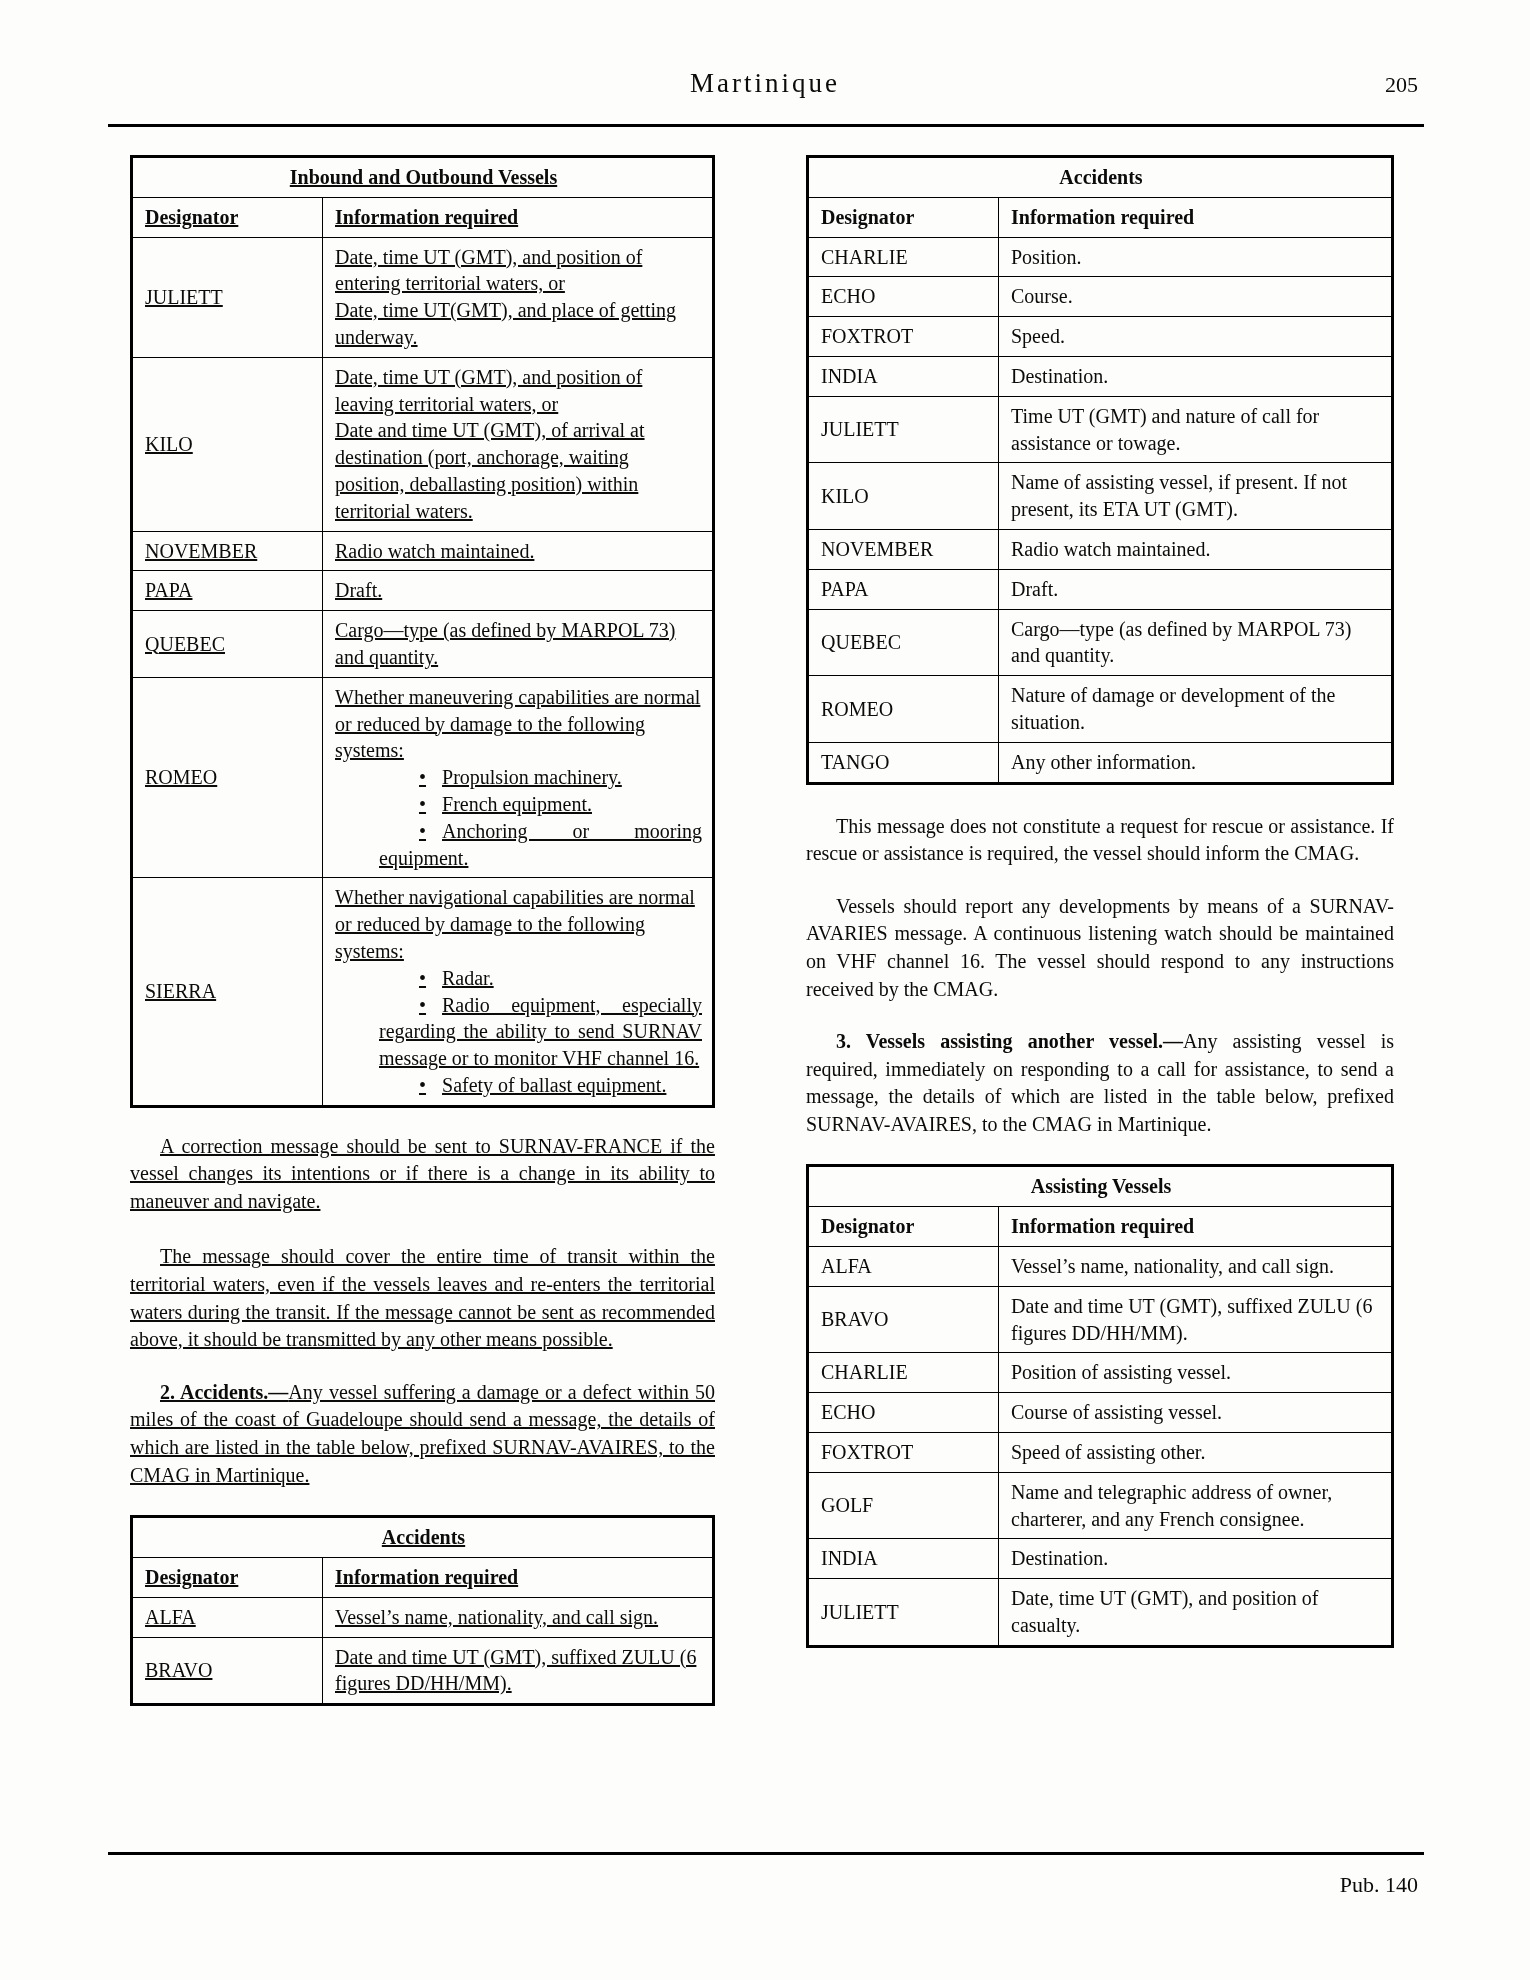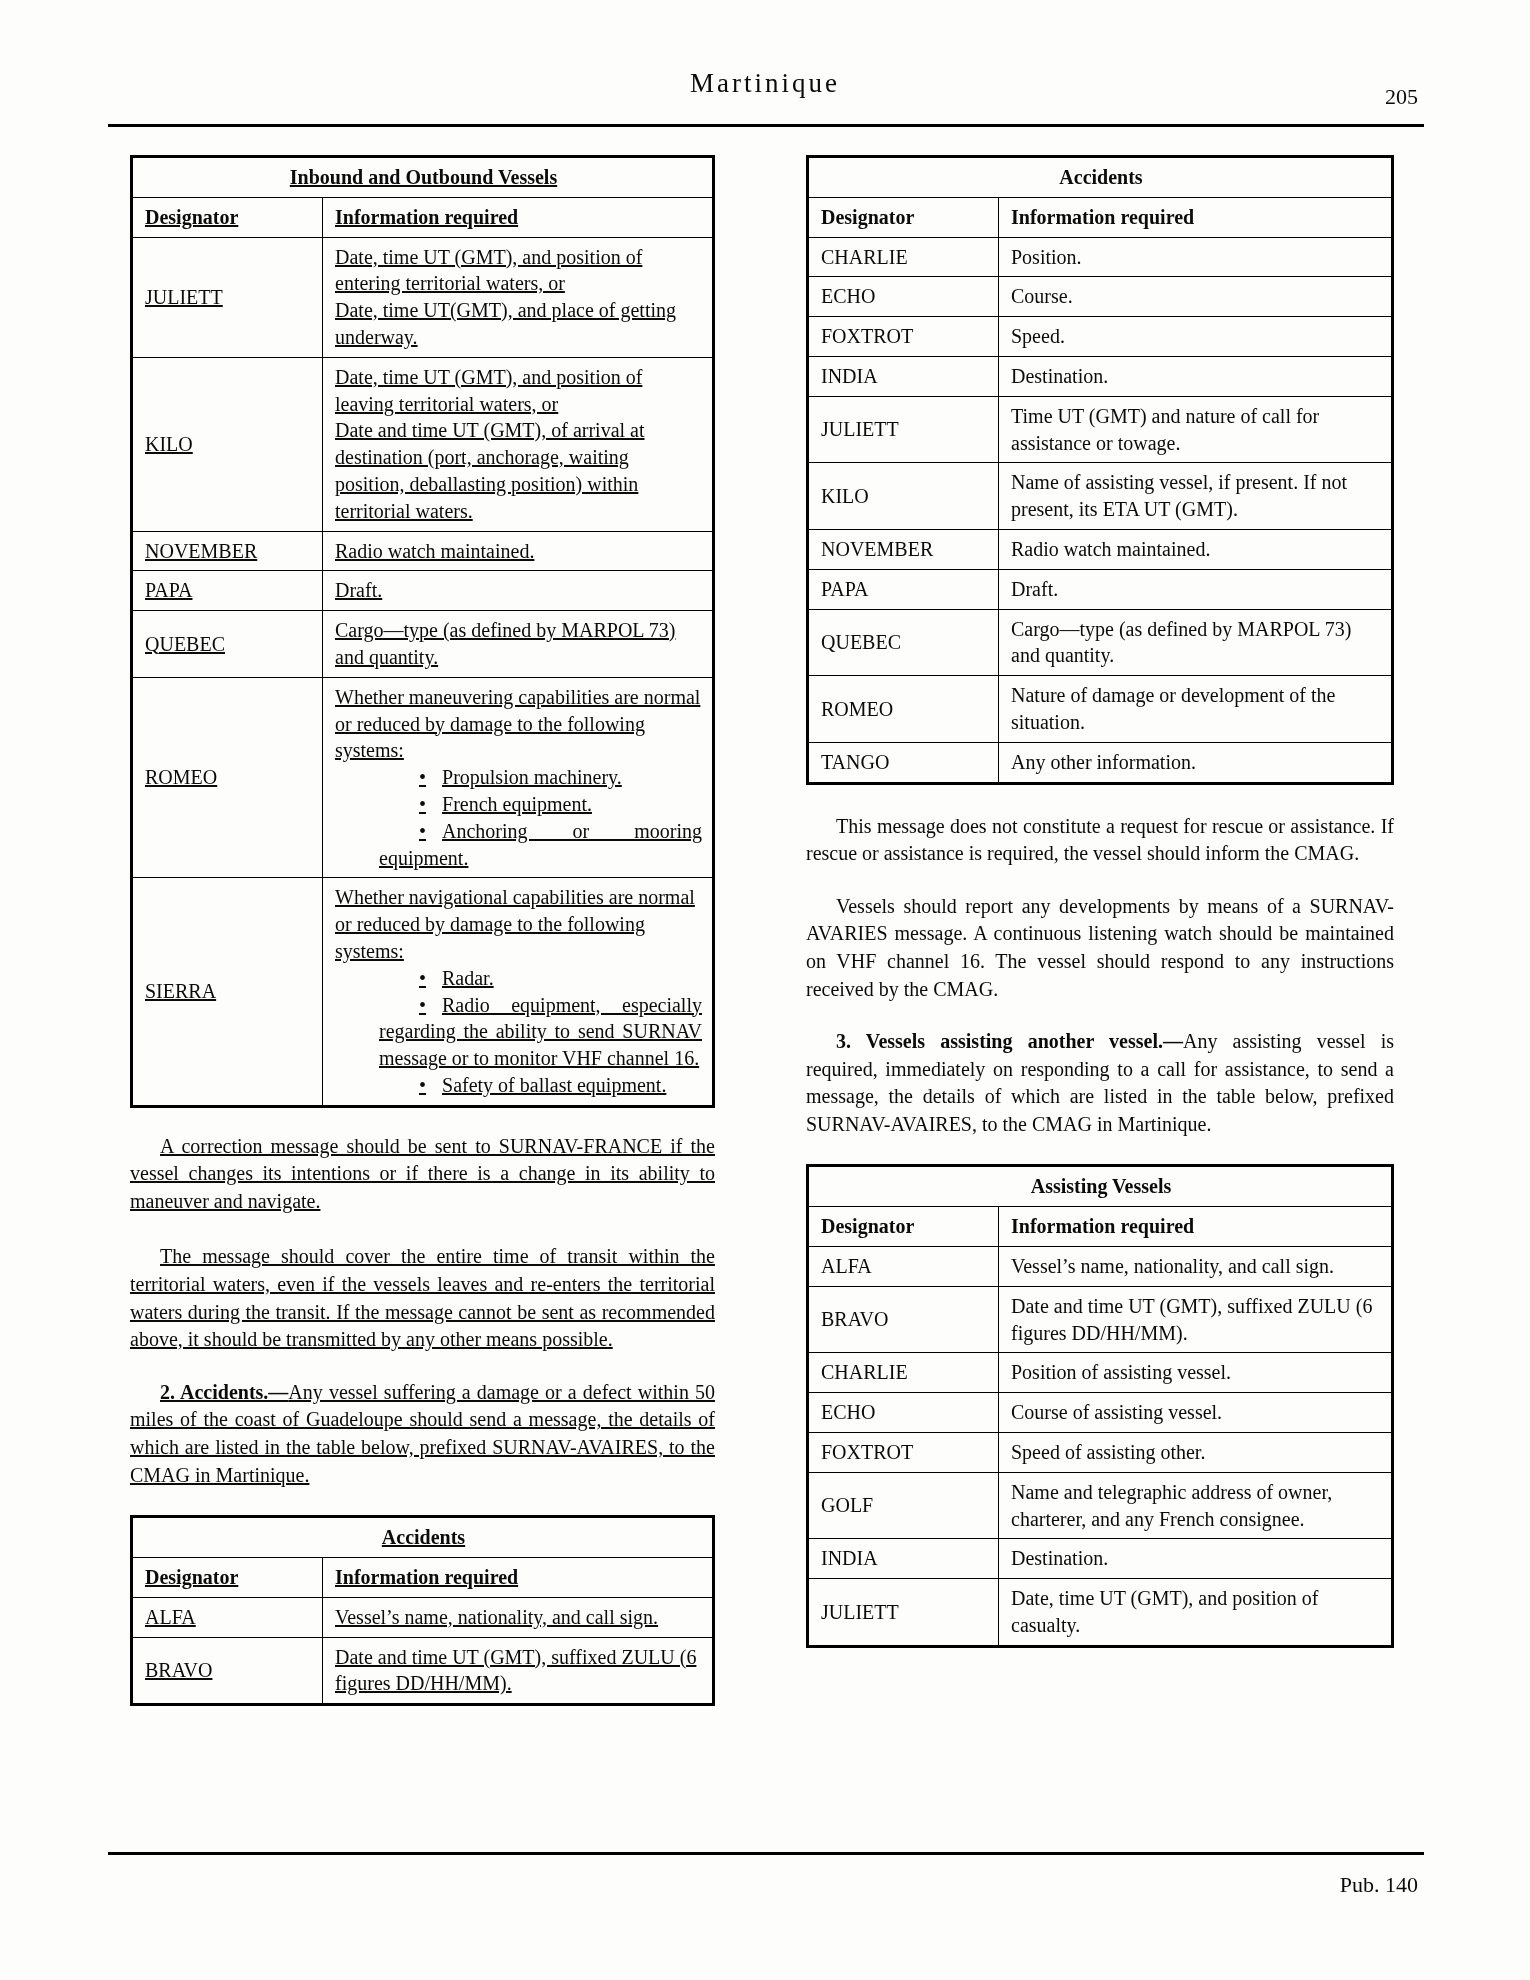--- a/index.html
+++ b/index.html
@@ -10,21 +10,21 @@
     font-family: "Liberation Serif", "DejaVu Serif", serif;
     position: relative;
     overflow: hidden;
   }
   .page { position: absolute; inset: 0; }
 
   .running-head {
     position: absolute; top: 68px; left: 0; right: 0;
     text-align: center; font-size: 27px; letter-spacing: 3px;
   }
-  .page-number { position: absolute; top: 84px; right: 112px; font-size: 22px; }
+  .page-number { position: absolute; top: 72px; right: 112px; font-size: 22px; }
 
   .rule { position: absolute; left: 108px; width: 1316px; height: 3px; background: #000; }
   .rule-top { top: 124px; }
   .rule-bottom { top: 1852px; }
   .footer-text { position: absolute; top: 1872px; right: 112px; font-size: 22px; }
 
   .col { position: absolute; top: 155px; }
   .col-left  { left: 130px; width: 585px; text-decoration: underline; }
   .col-right { left: 806px; width: 588px; }
 

